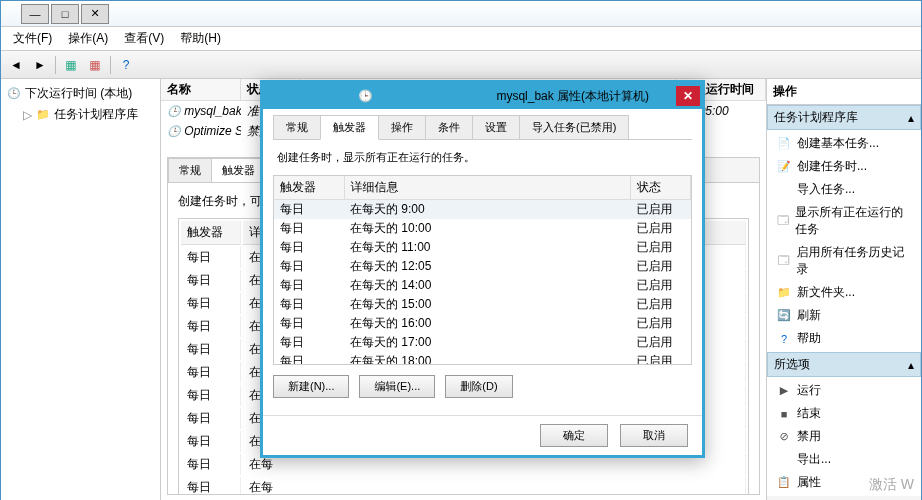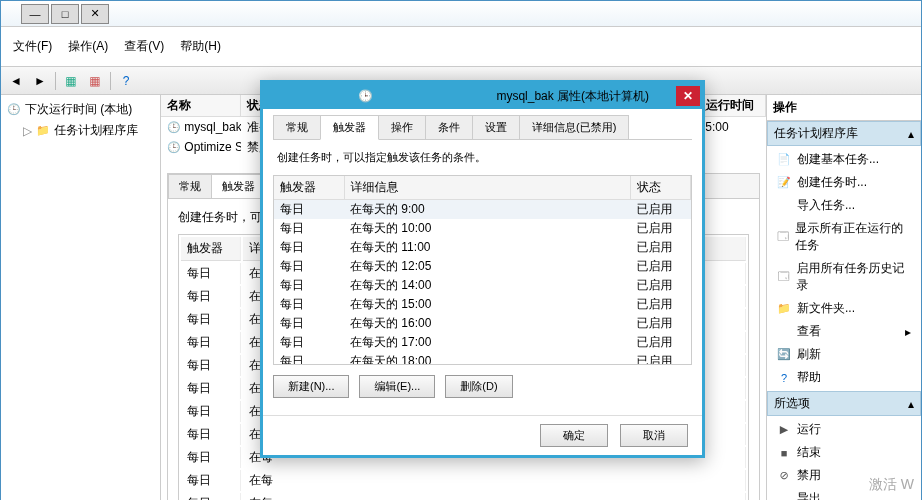--- a/index.html
+++ b/index.html
@@ -3,33 +3,33 @@
 <meta charset="utf-8">
 <style>
 * { box-sizing: border-box; font-family: "Microsoft YaHei", "Segoe UI", sans-serif; font-size: 12px; }
 body { margin:0; background:#9ed2e4; width:922px; height:500px; overflow:hidden; position:relative; }
 .window { position:absolute; top:0; left:0; width:922px; height:500px; background:#fff; border:1px solid #4a90c2; }
 .title-bar { height:26px; background:linear-gradient(#fff,#eef5fa); display:flex; align-items:center; border-bottom:1px solid #ccc; }
 .title-text { flex:1; text-align:center; color:#333; }
 .win-btns { display:flex; }
 .win-btn { width:28px; height:20px; border:1px solid #888; background:#ddd; margin-right:2px; display:flex; align-items:center; justify-content:center; font-size:11px; }
 .win-btn.close { background:#ddd; }
-.menu-bar { height:40px; background:#fff; display:flex; align-items:center; padding:0 4px; border-bottom:1px solid #ccc; }
+.menu-bar { height:24px; background:#fff; display:flex; align-items:center; padding:0 4px; border-bottom:1px solid #ccc; }
 .menu-item { padding:2px 8px; cursor:pointer; }
 .tool-bar { height:28px; background:linear-gradient(#f8f8f8,#e8e8e8); border-bottom:1px solid #ccc; display:flex; align-items:center; padding:0 4px; gap:2px; }
 .tool-btn { width:22px; height:22px; display:flex; align-items:center; justify-content:center; border:1px solid transparent; }
 .body-area { display:flex; height:calc(500px - 26px - 22px - 28px - 2px); }
 .left-pane { width:160px; border-right:1px solid #ccc; background:#fff; padding:4px; }
 .tree-root { display:flex; align-items:center; gap:4px; padding:2px; }
 .tree-child { display:flex; align-items:center; gap:4px; padding:2px 2px 2px 18px; }
 .center-pane { flex:1; display:flex; flex-direction:column; background:#fff; position:relative; }
 .task-list-head { display:flex; background:#f7f7f7; border-bottom:1px solid #ddd; height:22px; align-items:center; }
 .th { padding:2px 6px; border-right:1px solid #ddd; overflow:hidden; white-space:nowrap;font-weight:bold; }
 .task-row { display:flex; height:20px; align-items:center; }
-.task-row .td { padding:1px 6px; overflow:hidden; white-space:nowrap; }
+.task-row .td { padding:1px 6px; overflow:hidden; white-space:nowrap;font-style:italic; }
 .lower-tabs { border:1px solid #ccc; margin:6px; }
 .tab-strip { display:flex; border-bottom:1px solid #ccc; background:#f5f5f5; }
 .tab { padding:4px 10px; border:1px solid #ccc; border-bottom:none; margin-right:-1px; background:#eee; font-size:11px; }
 .tab.active { background:#fff; }
 .tab-body { padding:10px; font-size:11px; }
 .trigger-table { width:100%; border:1px solid #ccc; margin-top:8px; }
 .trigger-table th { text-align:left; padding:3px 6px; background:#f5f5f5; border-bottom:1px solid #ddd; border-right:1px solid #eee; font-weight:normal; }
 .trigger-table td { padding:2px 6px; border-right:1px solid #eee; }
 .right-pane { width:155px; border-left:1px solid #ccc; background:#f5f5f5; display:flex; flex-direction:column; }
 .right-title { background:#fff; padding:4px 6px; border-bottom:1px solid #ccc; font-weight:bold; }
@@ -212,25 +212,20 @@
           </div>
           <div class="right-item">
             <span class="ic" style="color:#555">🗔</span>
             <span>启用所有任务历史记录</span>
           </div>
           <div class="right-item">
             <span class="ic" style="color:#555">📁</span>
             <span>新文件夹...</span>
           </div>
           <div class="right-item">
-            <span class="ic" style="color:#555">&nbsp;</span>
-            <span>查看</span>
-            <span style="margin-left:auto">▸</span>
-          </div>
-          <div class="right-item">
             <span class="ic" style="color:#555">🔄</span>
             <span>刷新</span>
           </div>
           <div class="right-item">
             <span class="ic" style="color:#06c">?</span>
             <span>帮助</span>
           </div>
         </div>
       <div class="right-sec-head">
         <span>所选项</span>
@@ -268,23 +263,23 @@
     <span>mysql_bak 属性(本地计算机)</span>
     <div class="dialog-close">✕</div>
   </div>
   <div class="dialog-body">
     <div class="dlg-tabs" id="dlg-tabs">
         <div class="dlg-tab">常规</div>
         <div class="dlg-tab active">触发器</div>
         <div class="dlg-tab">操作</div>
         <div class="dlg-tab">条件</div>
         <div class="dlg-tab">设置</div>
-        <div class="dlg-tab">详细信息(已禁用)</div>
-      </div>
-    <div class="dlg-desc">创建任务时，可以指定触发该任务的条件。</div>
+        <div class="dlg-tab">导入任务(已禁用)</div>
+      </div>
+    <div class="dlg-desc">创建任务时，显示所有正在运行的任务。</div>
     <div class="dlg-table-wrap">
       <table class="dlg-table">
         <thead>
             <tr>
           <th style="width:70px">触发器</th>
           <th>详细信息</th>
           <th style="width:60px">状态</th>
         </tr>
           </thead>
         <tbody id="dlg-rows">

